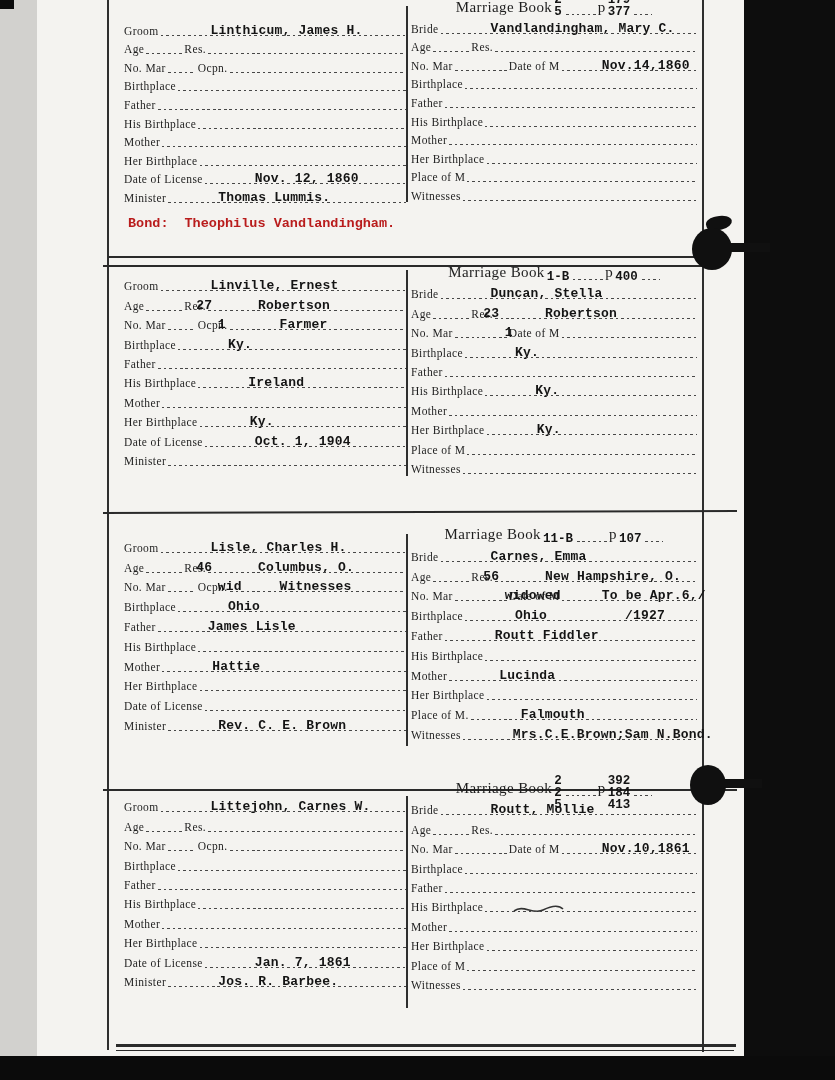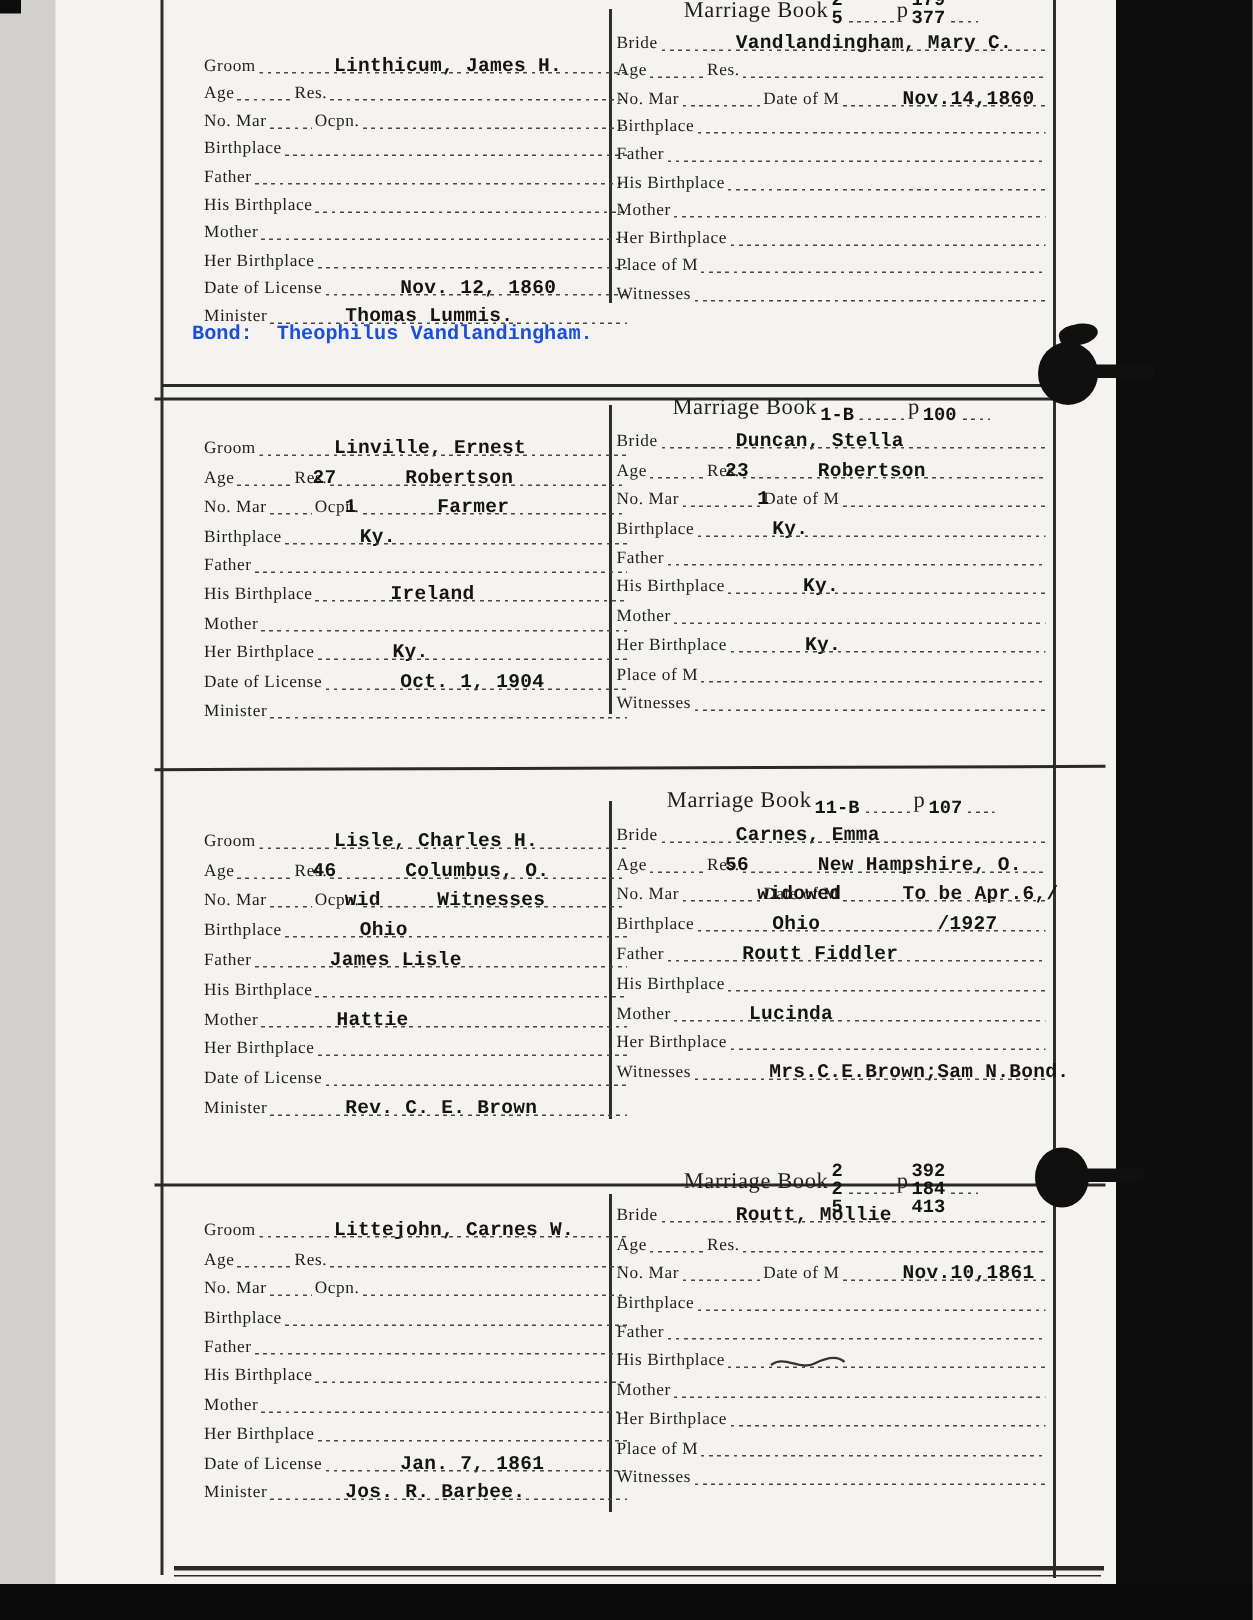--- a/index.html
+++ b/index.html
@@ -9,40 +9,40 @@
   .film-corner{position:absolute;left:0;top:0;width:14px;height:9px;background:#0c0c0c;}
   .film-right{position:absolute;left:744px;top:0;width:91px;height:1080px;background:#0d0d0d;}
   .film-bottom{position:absolute;left:0;top:1056px;width:835px;height:24px;background:#0b0b0b;}
   .vl{position:absolute;width:2px;background:#2e2e2e;}
   .hl{position:absolute;background:#2a2a2a;}
   .clip-circle{position:absolute;background:#101010;border-radius:50%;}
   .clip-bar{position:absolute;background:#101010;}
   .clip-nub{position:absolute;background:#101010;border-radius:40% 60% 50% 50%;transform:rotate(-14deg);}
   .card{position:absolute;left:108px;width:596px;}
   .col{position:absolute;}
-  .col-g{left:28px;width:284px;margin-top:13px;}
+  .col-g{left:16px;width:284px;}
   .col-b{left:303px;width:288px;}
   .row{display:flex;align-items:flex-end;}
   .lbl{font-size:11.5px;letter-spacing:.4px;color:#1e1e1e;white-space:nowrap;padding-bottom:2px;}
   .fill{flex:1 1 auto;position:relative;min-width:8px;}
   .fill::after{content:"";position:absolute;left:2px;right:2px;bottom:3px;height:1px;
     background-image:repeating-linear-gradient(to right,#474747 0 2.5px,transparent 2.5px 5.5px);}
   .typed{position:absolute;left:10px;bottom:1px;white-space:nowrap;color:#141414;
     font-family:"Liberation Mono",monospace;font-weight:700;font-size:13px;letter-spacing:.2px;padding-left:42px;}
   .typed-r{left:auto;right:34px;}
   .mbh{display:flex;align-items:flex-end;justify-content:center;height:16px;position:relative;}
   .mbh .lbl{font-size:15px;}
   .mbstack{display:flex;flex-direction:column;align-items:center;justify-content:flex-end;
     font-family:"Liberation Mono",monospace;font-weight:700;font-size:12.5px;line-height:12px;
     color:#141414;margin:0 2px;position:relative;}
   .mbstack.mid{transform:translateY(12px);}
   .mbh .fill{flex:0 0 34px;height:10px;}
   .mbh .fill.short{flex:0 0 22px;}
   .bond{position:absolute;left:20px;white-space:nowrap;
-    font-family:"Liberation Mono",monospace;font-weight:700;font-size:13.5px;color:#1d4ed8;}
+    font-family:"Liberation Mono",monospace;font-weight:700;font-size:13.5px;color:#b91c1c;}
   .bond-lbl{margin-right:16px;}
   .penmark{position:absolute;left:30px;bottom:-5px;}
   .tailmark{display:inline-block;vertical-align:-6px;margin-left:4px;}
 </style>
 </head>
 <body>
 
 <div class="scan">
   <div class="film-margin"></div>
   <div class="film-corner"></div>
@@ -256,21 +256,21 @@
         </div>
         <div class="col col-b" style="top: 0px;">
           <div class="mbh">
             <span class="lbl">Marriage Book</span>
             <span class="mbstack">
               <span>1-B</span>
             </span>
             <span class="fill"></span>
             <span class="lbl">p</span>
             <span class="mbstack">
-              <span>100</span>
+              <span>400</span>
             </span>
             <span class="fill short"></span>
           </div>
           <div class="row" style="height: 19.4px;">
             <span class="lbl">Bride</span>
             <span class="fill">
               <span class="typed">Duncan, Stella</span>
             </span>
           </div>
           <div class="row" style="height: 19.4px;">
@@ -450,20 +450,26 @@
           </div>
           <div class="row" style="height: 19.8px;">
             <span class="lbl">Mother</span>
             <span class="fill">
               <span class="typed">Lucinda</span>
             </span>
           </div>
           <div class="row" style="height: 19.8px;">
             <span class="lbl">Her Birthplace</span>
             <span class="fill"></span>
+          </div>
+          <div class="row" style="height: 19.8px;">
+            <span class="lbl">Place of M.</span>
+            <span class="fill">
+              <span class="typed">Falmouth</span>
+            </span>
           </div>
           <div class="row" style="height: 19.8px;">
             <span class="lbl">Witnesses</span>
             <span class="fill">
               <span class="typed">Mrs.C.E.Brown;Sam N.Bond.</span>
             </span>
           </div>
         </div>
       </div>
       <div class="card" style="top: 791px; height: 262px;">

